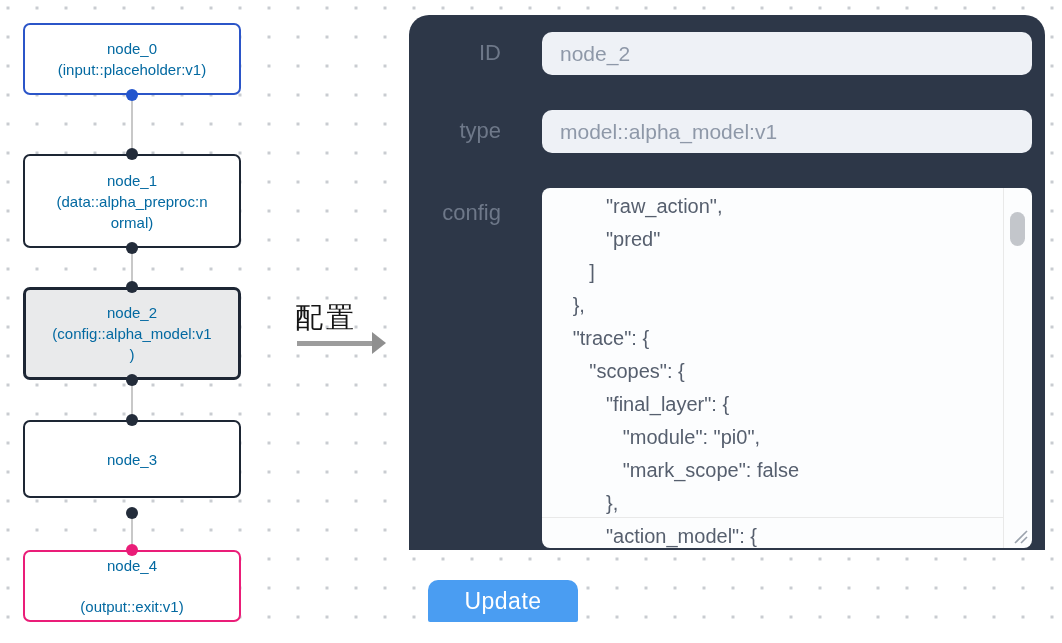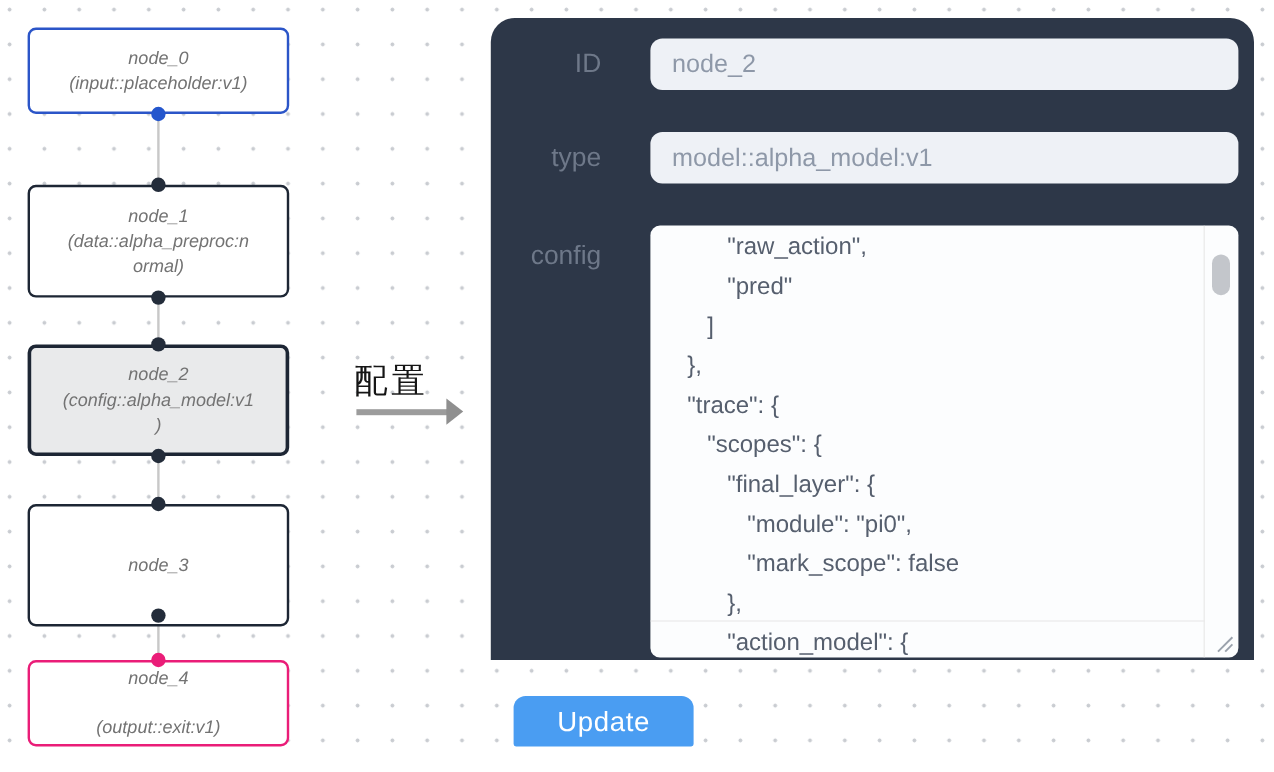--- a/index.html
+++ b/index.html
@@ -16,32 +16,32 @@
     background-size:29px 29px;
     background-position:-6.5px -6.5px;
     overflow:hidden;
   }
 
   
   .node{
     position:absolute;left:23px;width:218px;
     background:#ffffff;border-radius:7px;
     display:flex;flex-direction:column;align-items:center;justify-content:center;
-    text-align:center;font-size:15px;line-height:21px;color:#737373;
-    box-sizing:border-box;z-index:2;font-style:italic;
+    text-align:center;font-size:15px;line-height:21px;color:#0369a1;
+    box-sizing:border-box;z-index:2;
   }
   .node .sub{white-space:pre-line;}
   .n-blue{border:2px solid #2b55c8;}
   .n-dark{border:2px solid #1d2634;}
   .n-selected{border:3px solid #1d2634;background:#e9eaeb;}
   .n-pink{border:2px solid #ea1d78;}
   #node0{top:23px;height:72px;}
   #node1{top:154px;height:94px;align-items:center;}
   #node2{top:287px;height:93px;}
-  #node3{top:420px;height:102px;}
+  #node3{top:420px;height:78px;}
   #node4{top:550px;height:72px;gap:20px;}
 
   .edge{position:absolute;left:131px;width:2px;background:#c8c8c8;z-index:1;}
   #edge0{top:95px;height:59px;}
   #edge1{top:248px;height:39px;}
   #edge2{top:380px;height:40px;}
   #edge3{top:513px;height:37px;}
 
   .port{position:absolute;left:126px;width:12px;height:12px;border-radius:50%;z-index:3;}
   .p-blue{background:#2456cd;}

